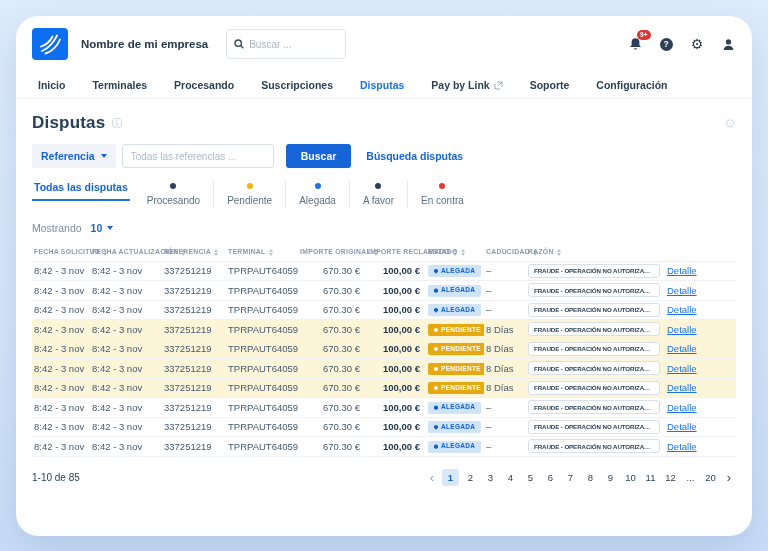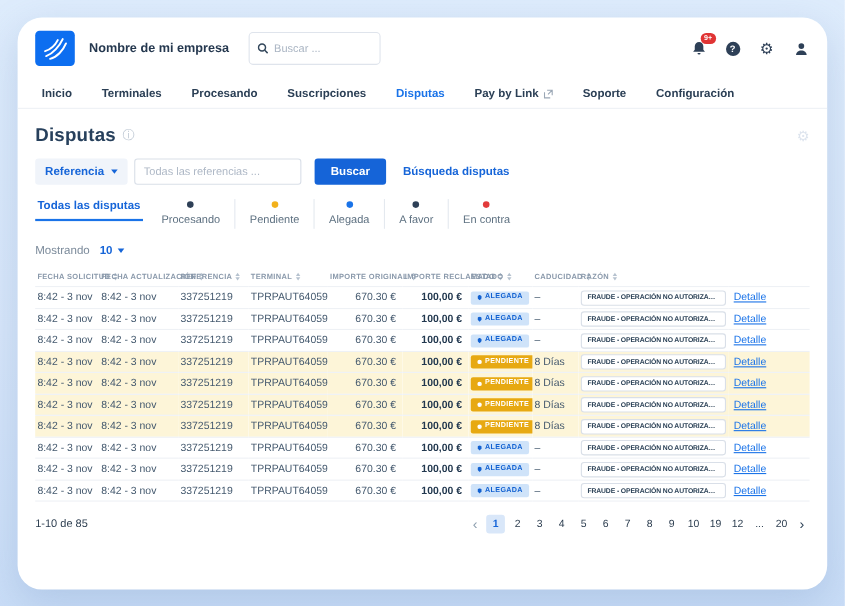--- a/index.html
+++ b/index.html
@@ -478,21 +478,21 @@
         <span class="page-btn active">1</span>
           <span class="page-btn">2</span>
           <span class="page-btn">3</span>
           <span class="page-btn">4</span>
           <span class="page-btn">5</span>
           <span class="page-btn">6</span>
           <span class="page-btn">7</span>
           <span class="page-btn">8</span>
           <span class="page-btn">9</span>
           <span class="page-btn">10</span>
-          <span class="page-btn">19</span>
+          <span class="page-btn">11</span>
           <span class="page-btn">12</span>
           <span class="page-btn ellipsis">...</span>
           <span class="page-btn">20</span>
           <span class="pager-chev" id="next-btn">›</span>
       </div>
     </div>
   </div>
 </div>
 
 </body></html>

